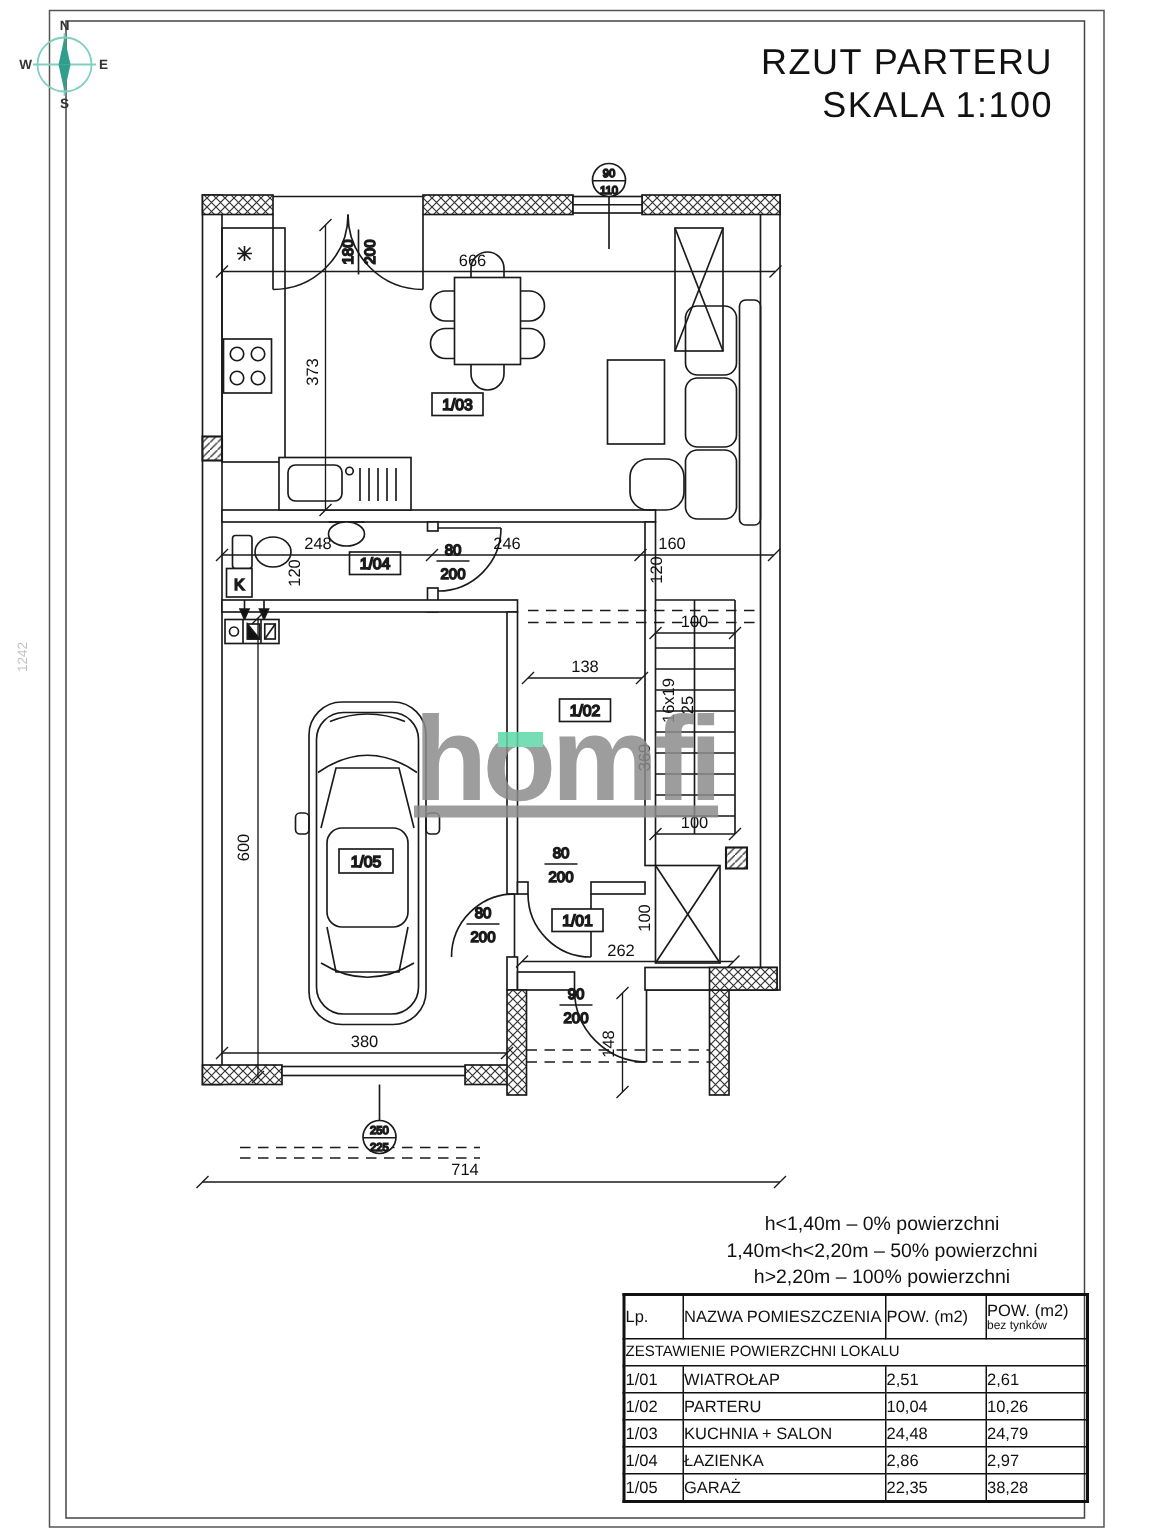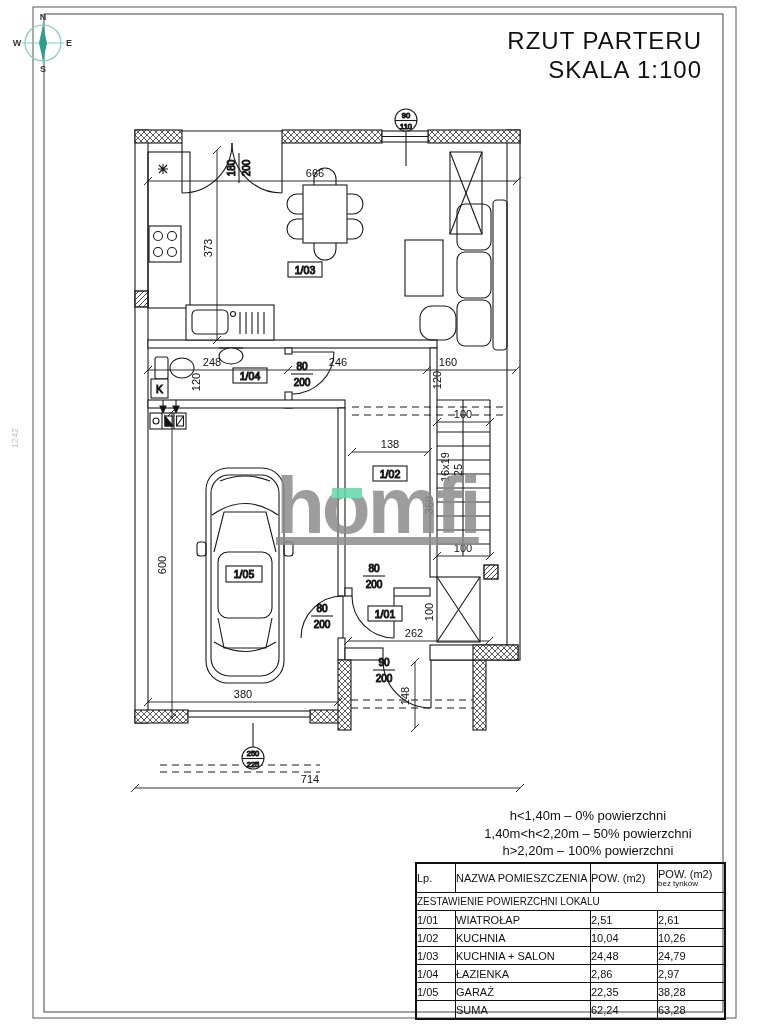--- a/index.html
+++ b/index.html
@@ -392,21 +392,21 @@
     </thead>
     <tbody>
         <tr>
           <td>1/01</td>
           <td>WIATROŁAP</td>
           <td>2,51</td>
           <td>2,61</td>
         </tr>
         <tr>
           <td>1/02</td>
-          <td>KUCHNIA</td>
+          <td>PARTERU</td>
           <td>10,04</td>
           <td>10,26</td>
         </tr>
         <tr>
           <td>1/03</td>
           <td>KUCHNIA + SALON</td>
           <td>24,48</td>
           <td>24,79</td>
         </tr>
         <tr>
@@ -414,21 +414,15 @@
           <td>ŁAZIENKA</td>
           <td>2,86</td>
           <td>2,97</td>
         </tr>
         <tr>
           <td>1/05</td>
           <td>GARAŻ</td>
           <td>22,35</td>
           <td>38,28</td>
         </tr>
-        <tr>
-          <td></td>
-          <td>SUMA</td>
-          <td>62,24</td>
-          <td>63,28</td>
-        </tr>
       </tbody>
   </table>
 </div>
 
 </body></html>

